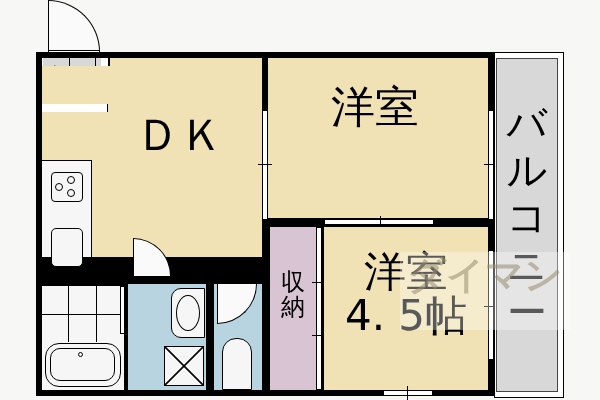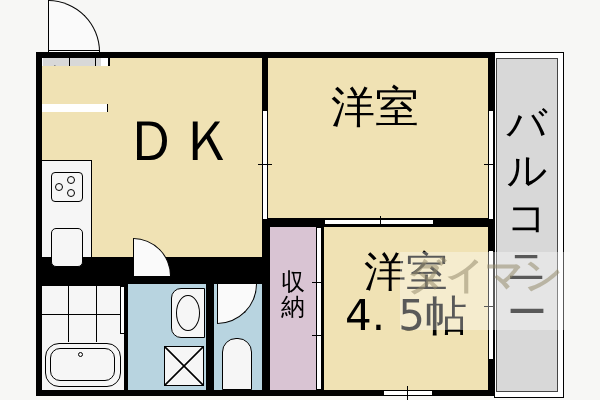--- a/index.html
+++ b/index.html
@@ -37,21 +37,21 @@
             background-size:1px 100%,1px 100%,100% 1px;
             background-position:26px 0,52px 0,0 32px;background-repeat:no-repeat;background-color:#d8d8d8;">
   <div class="room-label" style="left:6px;top:8px;font-size:15px;background:#d8d8d8;">玄関</div>
 </div>
 
 <div class="abs wall" style="left:108px;top:58px;width:24px;height:8px;"></div>
 
 <div class="abs dk" style="left:42px;top:66px;width:220px;height:191px;"></div>
 <div class="abs dk" style="left:110px;top:58px;width:152px;height:10px;"></div>
 <div class="abs" style="left:42px;top:104px;width:66px;height:8px;background:#fff;border-right:1px solid #000;"></div>
-<div class="room-label" style="left:120px;top:112px;width:120px;font-size:56px;">
+<div class="room-label" style="left:120px;top:112px;width:120px;font-size:44px;">
   <div>ＤＫ</div>
 </div>
 
 <div class="abs" style="left:42px;top:160px;width:50px;height:98px;background:#f6f6f6;border:1px solid #000;border-left:none;"></div>
 <div class="abs" style="left:51px;top:172px;width:32px;height:30px;border:1.5px solid #000;border-radius:4px;background:#f6f6f6;">
   <div class="abs" style="left:3px;top:10px;width:8px;height:8px;border:1.5px solid #000;border-radius:50%;"></div>
   <div class="abs" style="left:15px;top:3px;width:8px;height:8px;border:1.5px solid #000;border-radius:50%;"></div>
   <div class="abs" style="left:15px;top:16px;width:8px;height:8px;border:1.5px solid #000;border-radius:50%;"></div>
 </div>
 <div class="abs" style="left:51px;top:228px;width:32px;height:39px;border:1.5px solid #000;border-radius:5px;background:#f6f6f6;"></div>

